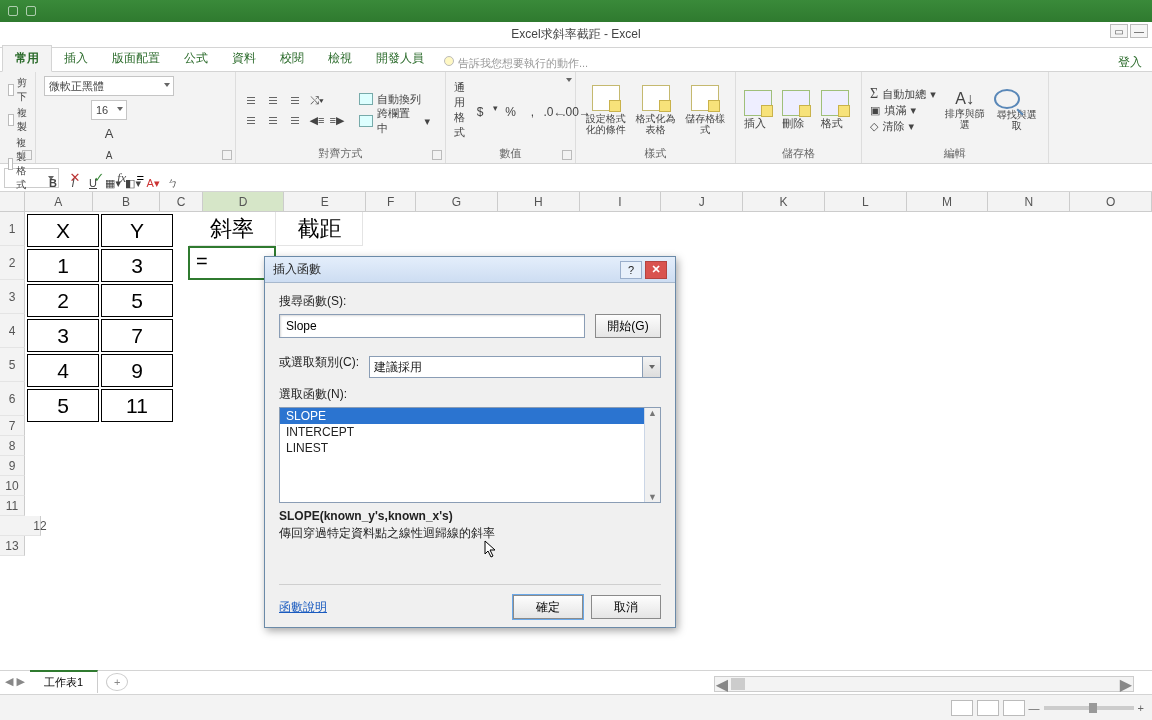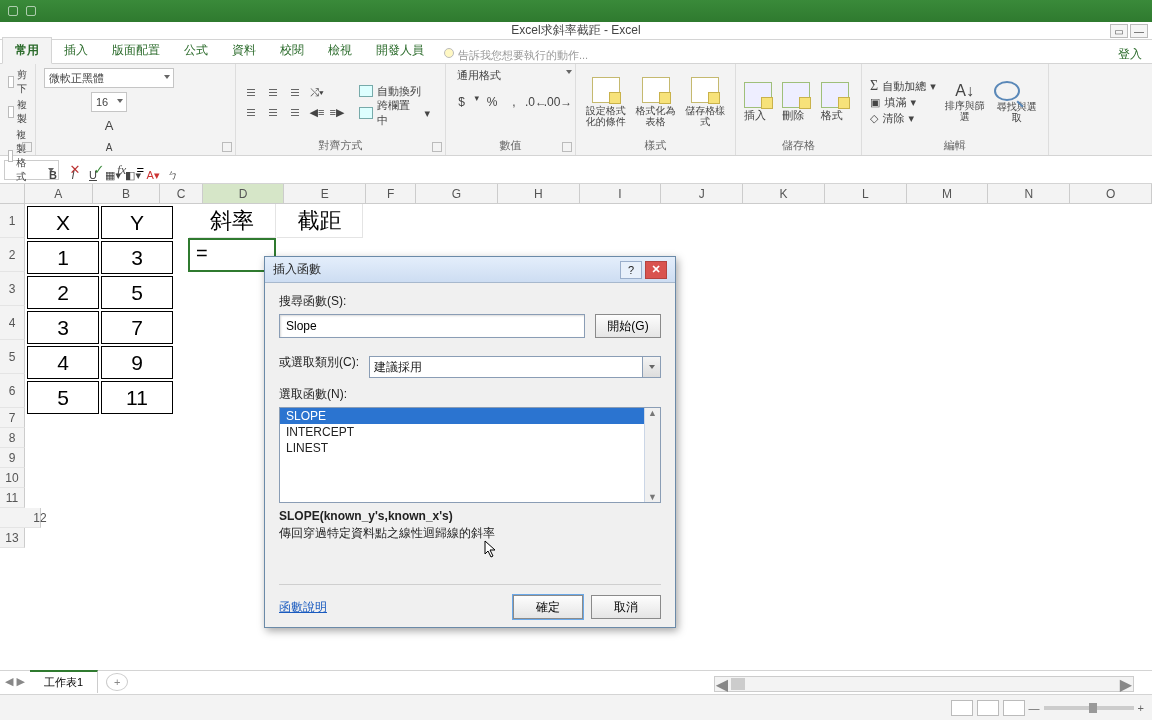--- a/index.html
+++ b/index.html
@@ -2,21 +2,21 @@
 <html><head>
 <meta charset="utf-8">
 <style>
 * { box-sizing: border-box; margin: 0; padding: 0; font-family: "Microsoft JhengHei", "Segoe UI", Arial, sans-serif; }
 html, body { width: 1152px; height: 720px; overflow: hidden; background: #000; }
 .app { width: 1152px; height: 720px; background: #fff; position: relative; }
 
 
 .qat { height: 22px; background: linear-gradient(#3a8a3a,#2f7a2f); display:flex; align-items:center; padding:0 8px; gap:8px; }
 .qat-ico { width:10px; height:10px; border:1px solid rgba(255,255,255,.6); border-radius:2px; }
-.titlebar { height: 18px; background:#fff; border-bottom:1px solid #d4d4d4; display:flex; align-items:center; justify-content:center; position:relative; font-size:12px; color:#444; }
+.titlebar { height: 26px; background:#fff; border-bottom:1px solid #d4d4d4; display:flex; align-items:center; justify-content:center; position:relative; font-size:12px; color:#444; }
 .titlebar .winbtns { position:absolute; right:4px; top:2px; display:flex; gap:2px; }
 .titlebar .winbtn { width:18px; height:14px; border:1px solid #bbb; font-size:10px; display:flex; align-items:center; justify-content:center; color:#555; background:#f5f5f5; }
 
 
 .tabs { height: 24px; background:#fff; display:flex; align-items:flex-end; padding-left:2px; border-bottom:1px solid #d4d4d4; font-size:12px; }
 .tab { padding:4px 12px; color:#2b6b2b; cursor:default; }
 .tab.active { background:#f3f3f3; border:1px solid #d4d4d4; border-bottom:1px solid #f3f3f3; position:relative; top:1px; color:#2b6b2b; font-weight:bold; }
 .tell { color:#999; font-size:11px; margin-left:8px; display:flex; gap:4px; }
 .tell-ico { width:10px; height:10px; border-radius:50%; border:1px solid #bbb; background:#fff8c4; }
 .login { margin-left:auto; margin-right:10px; color:#2b6b2b; font-size:12px; }
@@ -269,21 +269,21 @@
               <span>自動換列</span>
             </div>
           <div class="albtn"><span class="wrap-ico"></span><span>跨欄置中</span>▾</div>
         </div>
       </div>
       <div class="rgrp-title">對齊方式</div>
       <div class="dlgl"></div>
     </div>
 
     <div class="rgrp numfmt" style="width:130px">
-      <div class="rgrp-body" style="flex-direction:column;align-items:flex-end">
+      <div class="rgrp-body" style="flex-direction:row;align-items:center">
         <div class="combo">
             <span>通用格式</span>
             <span class="caret"></span>
           </div>
         <div class="numrow">
           <span class="font-btn">$</span>
             <span style="font-size:9px">▾</span>
           <span class="font-btn">%</span>
           <span class="font-btn">,</span>
           <span class="font-btn">.0←</span>

